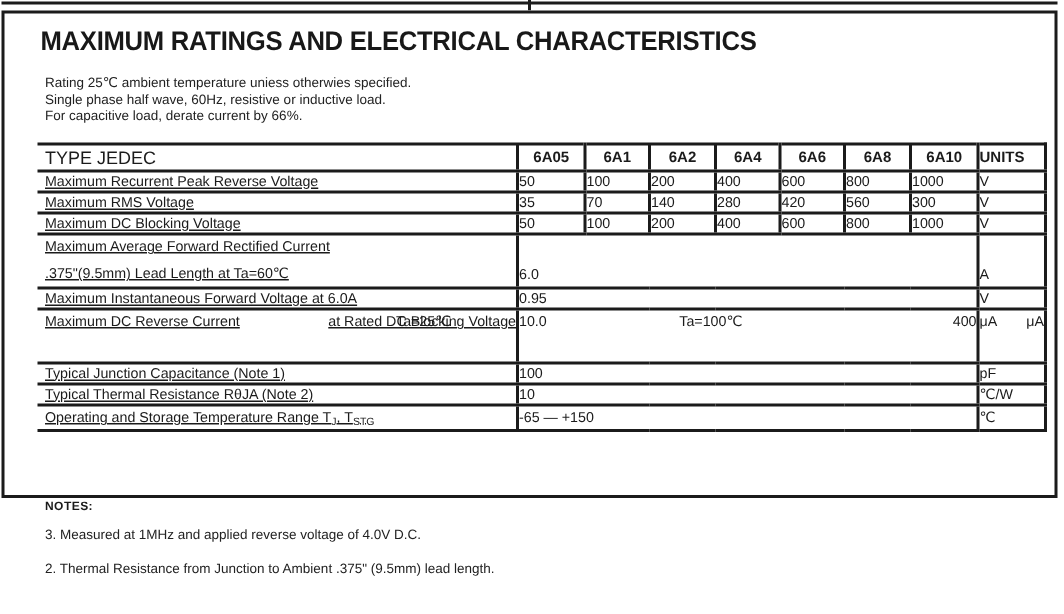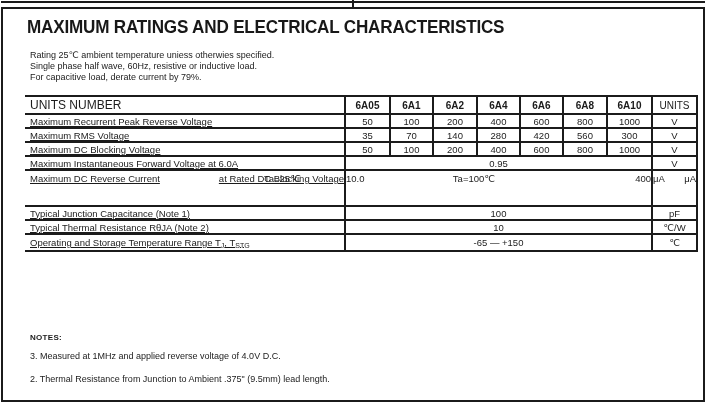--- a/index.html
+++ b/index.html
@@ -5,42 +5,42 @@
   * { margin:0; padding:0; box-sizing:border-box; }
   html,body { background:#fff; }
   .page {
     position:relative; width:709px; height:409px; background:#ffffff;
     font-family:"Liberation Sans","DejaVu Sans",sans-serif; color:#1b1b1b;
     overflow:hidden;
   }
   .top-remnant-line { position:absolute; left:1px; top:1px; width:704px; height:2px; background:#1b1b1b; }
   .top-remnant-tick { position:absolute; left:352px; top:0; width:2px; height:7px; background:#1b1b1b; }
   .main-box {
-    position:absolute; left:1px; top:7px; width:704px; height:395px;
+    position:absolute; left:1px; top:7px; width:704px; height:325px;
     border:2px solid #1b1b1b; background:#fff;
   }
   .doc-title {
     position:absolute; left:24px; top:8px;
     font-size:18px; font-weight:bold; letter-spacing:-0.2px;
     transform:scaleX(0.95); transform-origin:left center; white-space:nowrap;
     color:#181818;
   }
   .conditions { position:absolute; left:27px; top:41px; font-size:9px; line-height:11px; color:#222; }
   .ratings-table {
     position:absolute; left:22px; top:86px;
     border-collapse:collapse; table-layout:fixed; width:672px;
     border-top:2px solid #1b1b1b; border-right:2px solid #1b1b1b;
   }
   .ratings-table td, .ratings-table th { border-bottom:2px solid #1b1b1b; padding:0; vertical-align:middle; }
   .vline { border-left:2px solid #1b1b1b; }
   th.type-label { text-align:left; font-size:12px; font-weight:normal; padding-left:5px; height:18px; }
   th.type-num { font-size:10px; font-weight:bold; }
-  th.units-head { font-size:10px; font-weight:normal; text-align:center; }
+  th.units-head { font-size:10px; font-weight:bold; text-align:left; }
   td.lbl { text-align:left; font-size:9.5px; padding-left:5px; height:14px; white-space:nowrap;text-decoration:underline; }
-  td.val, td.unit { text-align:center; font-size:9.5px; }
+  td.val, td.unit { text-align:left; font-size:9.5px; }
   .tall2 td.lbl { height:36px; vertical-align:top; }
   .tall2 .l1 { padding-top:2px; }
   .tall2 .l2 { padding-top:7px; }
   .tall2 td.val, .tall2 td.unit { vertical-align:bottom; padding-bottom:2px; }
   .dual td { height:34px; }
   .dual td.lbl { vertical-align:top; }
   .dual .dual-stack { display:flex; flex-direction:row; justify-content:space-between; height:34px; padding:2px 0 3px 0; }
   .dual td.lbl .dual-stack { padding-left:0; }
   .cond { position:absolute; left:234px; }
   .lbl-line { position:relative; }
@@ -57,38 +57,38 @@
 <div class="page">
   <div class="top-remnant-line"></div>
   <div class="top-remnant-tick"></div>
 
   <div class="main-box">
     <div class="doc-title">MAXIMUM RATINGS AND ELECTRICAL CHARACTERISTICS</div>
 
     <div class="conditions">
       <div>Rating 25℃ ambient temperature uniess otherwies specified.</div>
       <div>Single phase half wave, 60Hz, resistive or inductive load.</div>
-      <div>For capacitive load, derate current by 79%.</div>
+      <div>For capacitive load, derate current by 66%.</div>
     </div>
 
     <table class="ratings-table">
       <colgroup>
         <col style="width:320px">
           <col style="width:45px">
           <col style="width:43px">
           <col style="width:44px">
         <col style="width:43px">
           <col style="width:43px">
           <col style="width:44px">
           <col style="width:45px">
           <col style="width:45px">
       </colgroup>
       <tbody>
           <tr>
-        <th class="type-label">UNITS NUMBER</th>
+        <th class="type-label">TYPE JEDEC</th>
         <th class="type-num vline">6A05</th>
         <th class="type-num vline">6A1</th>
         <th class="type-num vline">6A2</th>
         <th class="type-num vline">6A4</th>
         <th class="type-num vline">6A6</th>
         <th class="type-num vline">6A8</th>
         <th class="type-num vline">6A10</th>
         <th class="units-head vline">UNITS</th>
       </tr>
 
@@ -121,20 +121,28 @@
         <td class="val vline">50</td>
         <td class="val vline">100</td>
         <td class="val vline">200</td>
         <td class="val vline">400</td>
         <td class="val vline">600</td>
         <td class="val vline">800</td>
         <td class="val vline">1000</td>
         <td class="unit vline">V</td>
       </tr>
 
+      <tr class="tall2">
+        <td class="lbl">
+          <div class="l1">Maximum Average Forward Rectified Current</div>
+          <div class="l2">.375"(9.5mm) Lead Length at Ta=60℃</div>
+        </td>
+        <td class="val vline" colspan="7">6.0</td>
+        <td class="unit vline">A</td>
+      </tr>
 
 
       <tr>
         <td class="lbl">Maximum Instantaneous Forward Voltage at 6.0A</td>
         <td class="val vline" colspan="7">0.95</td>
         <td class="unit vline">V</td>
       </tr>
 
       <tr class="dual">
         <td class="lbl">

